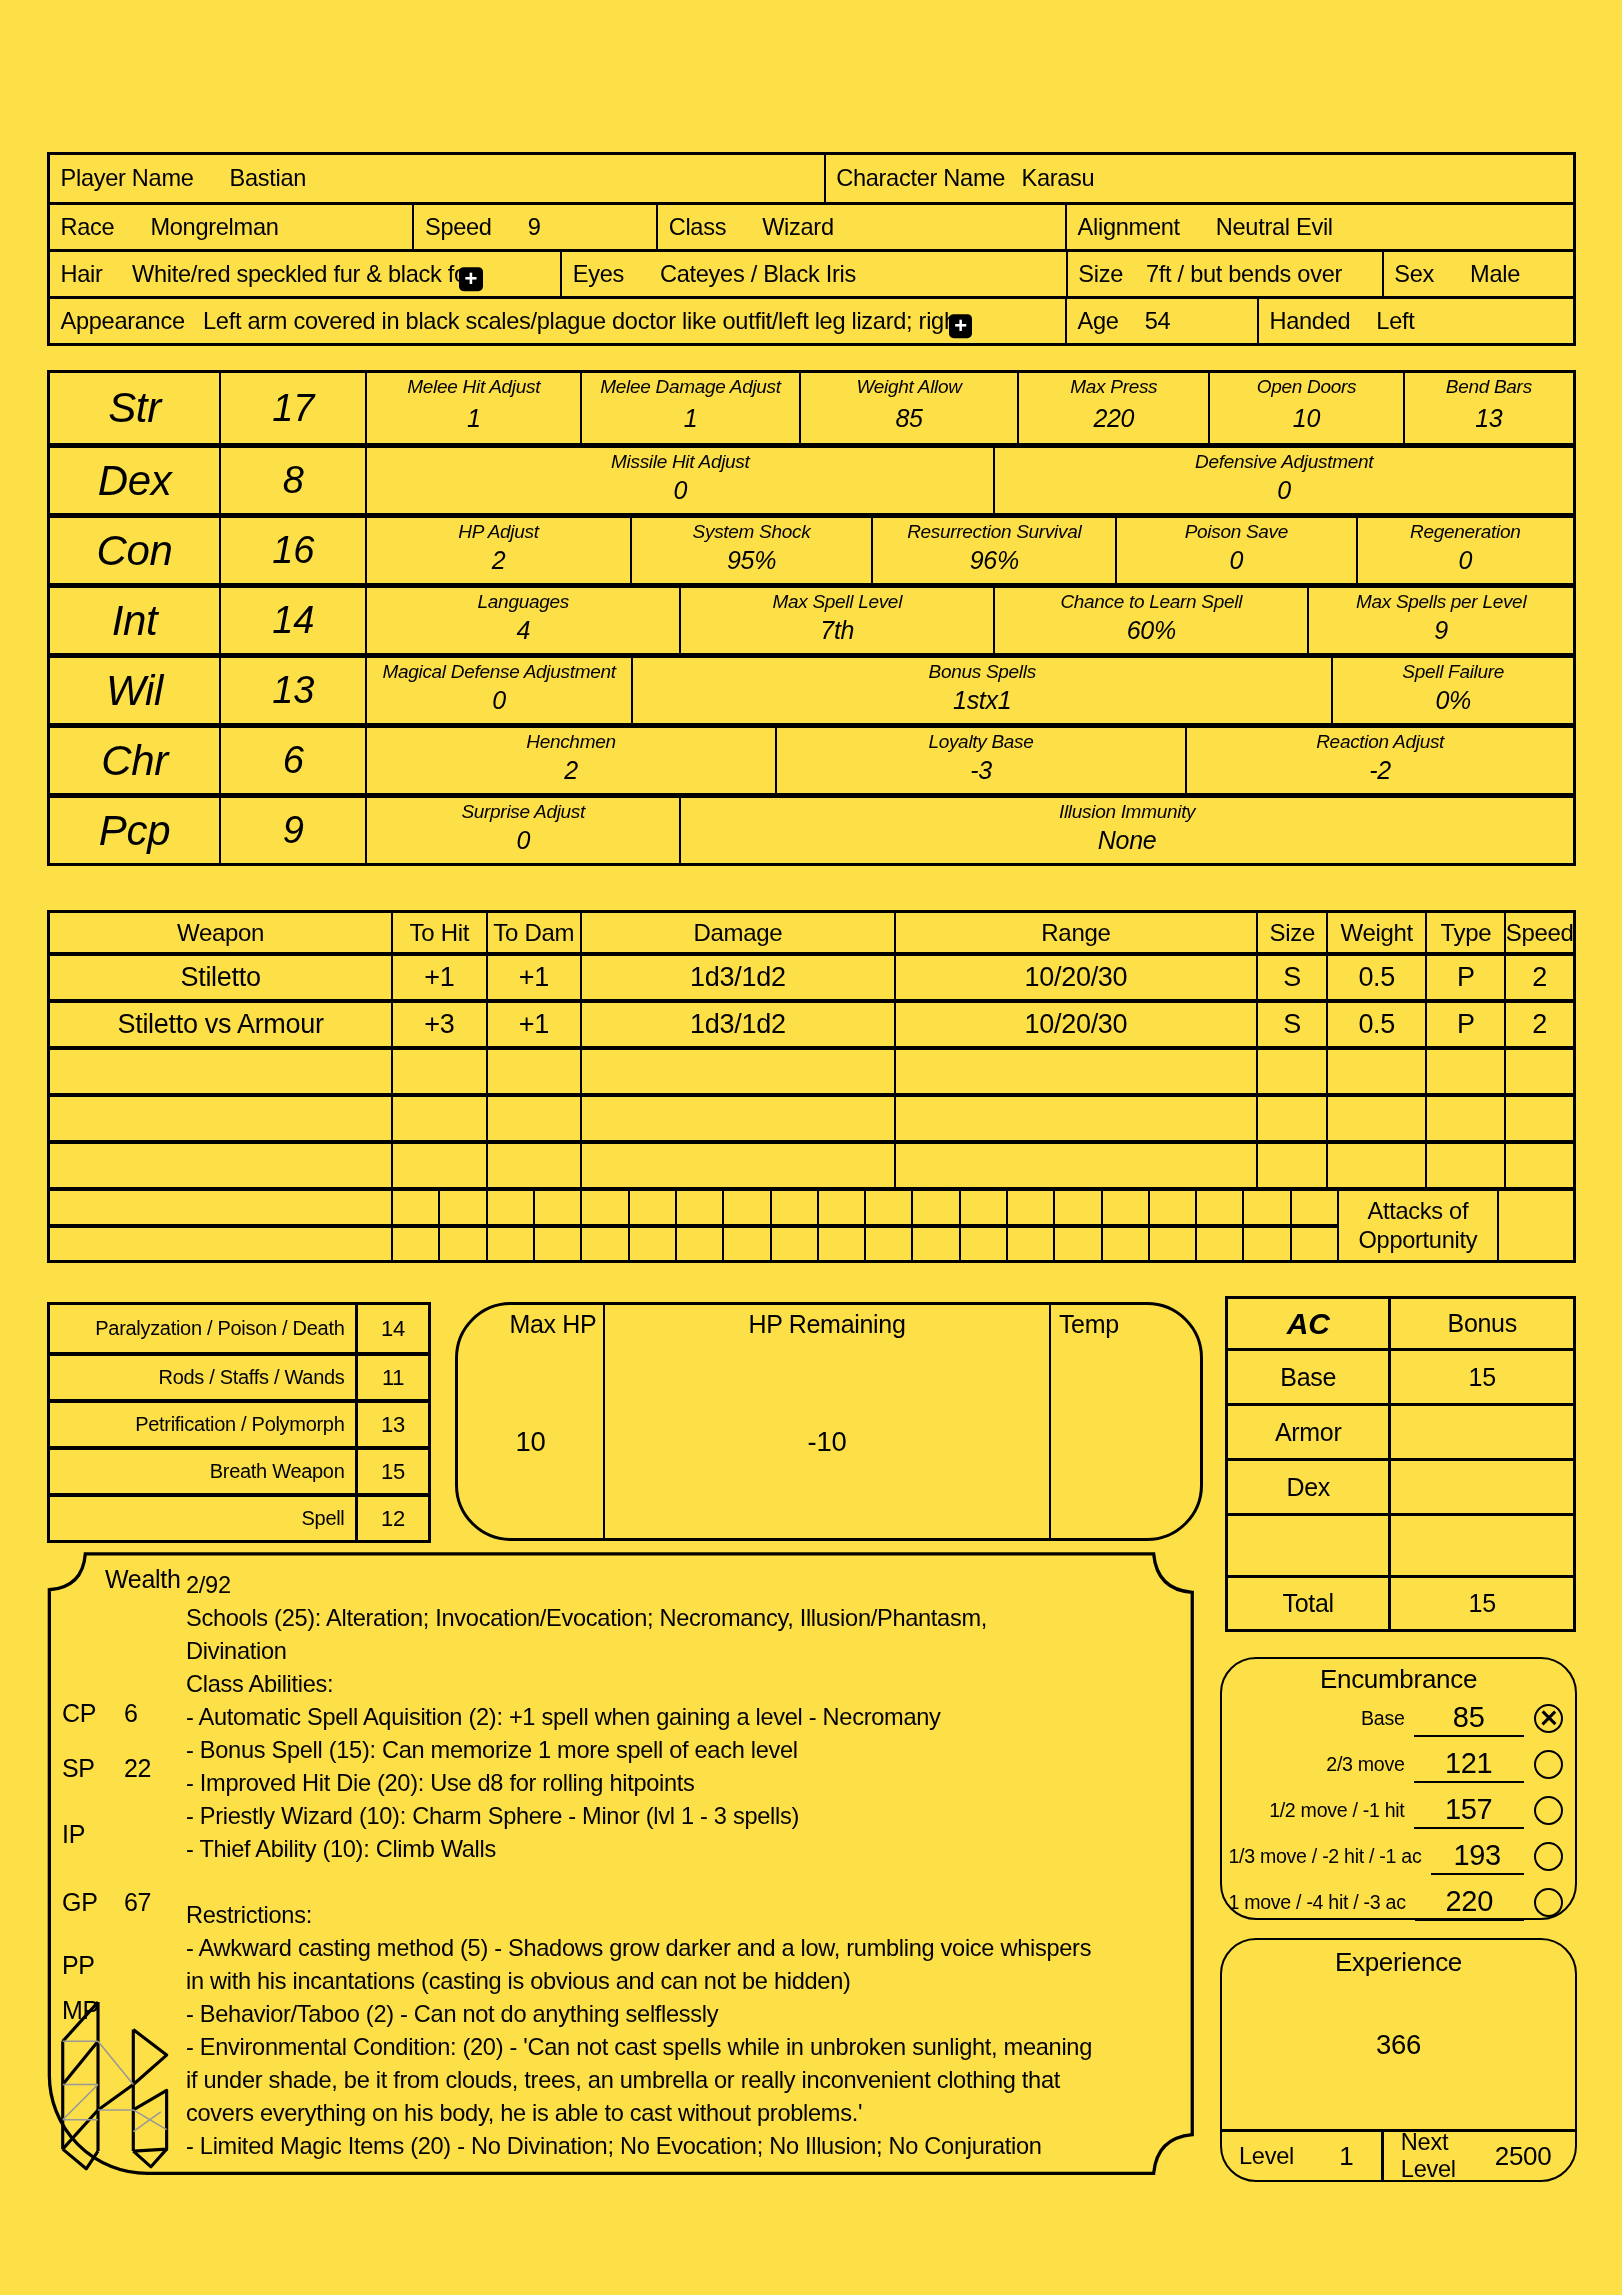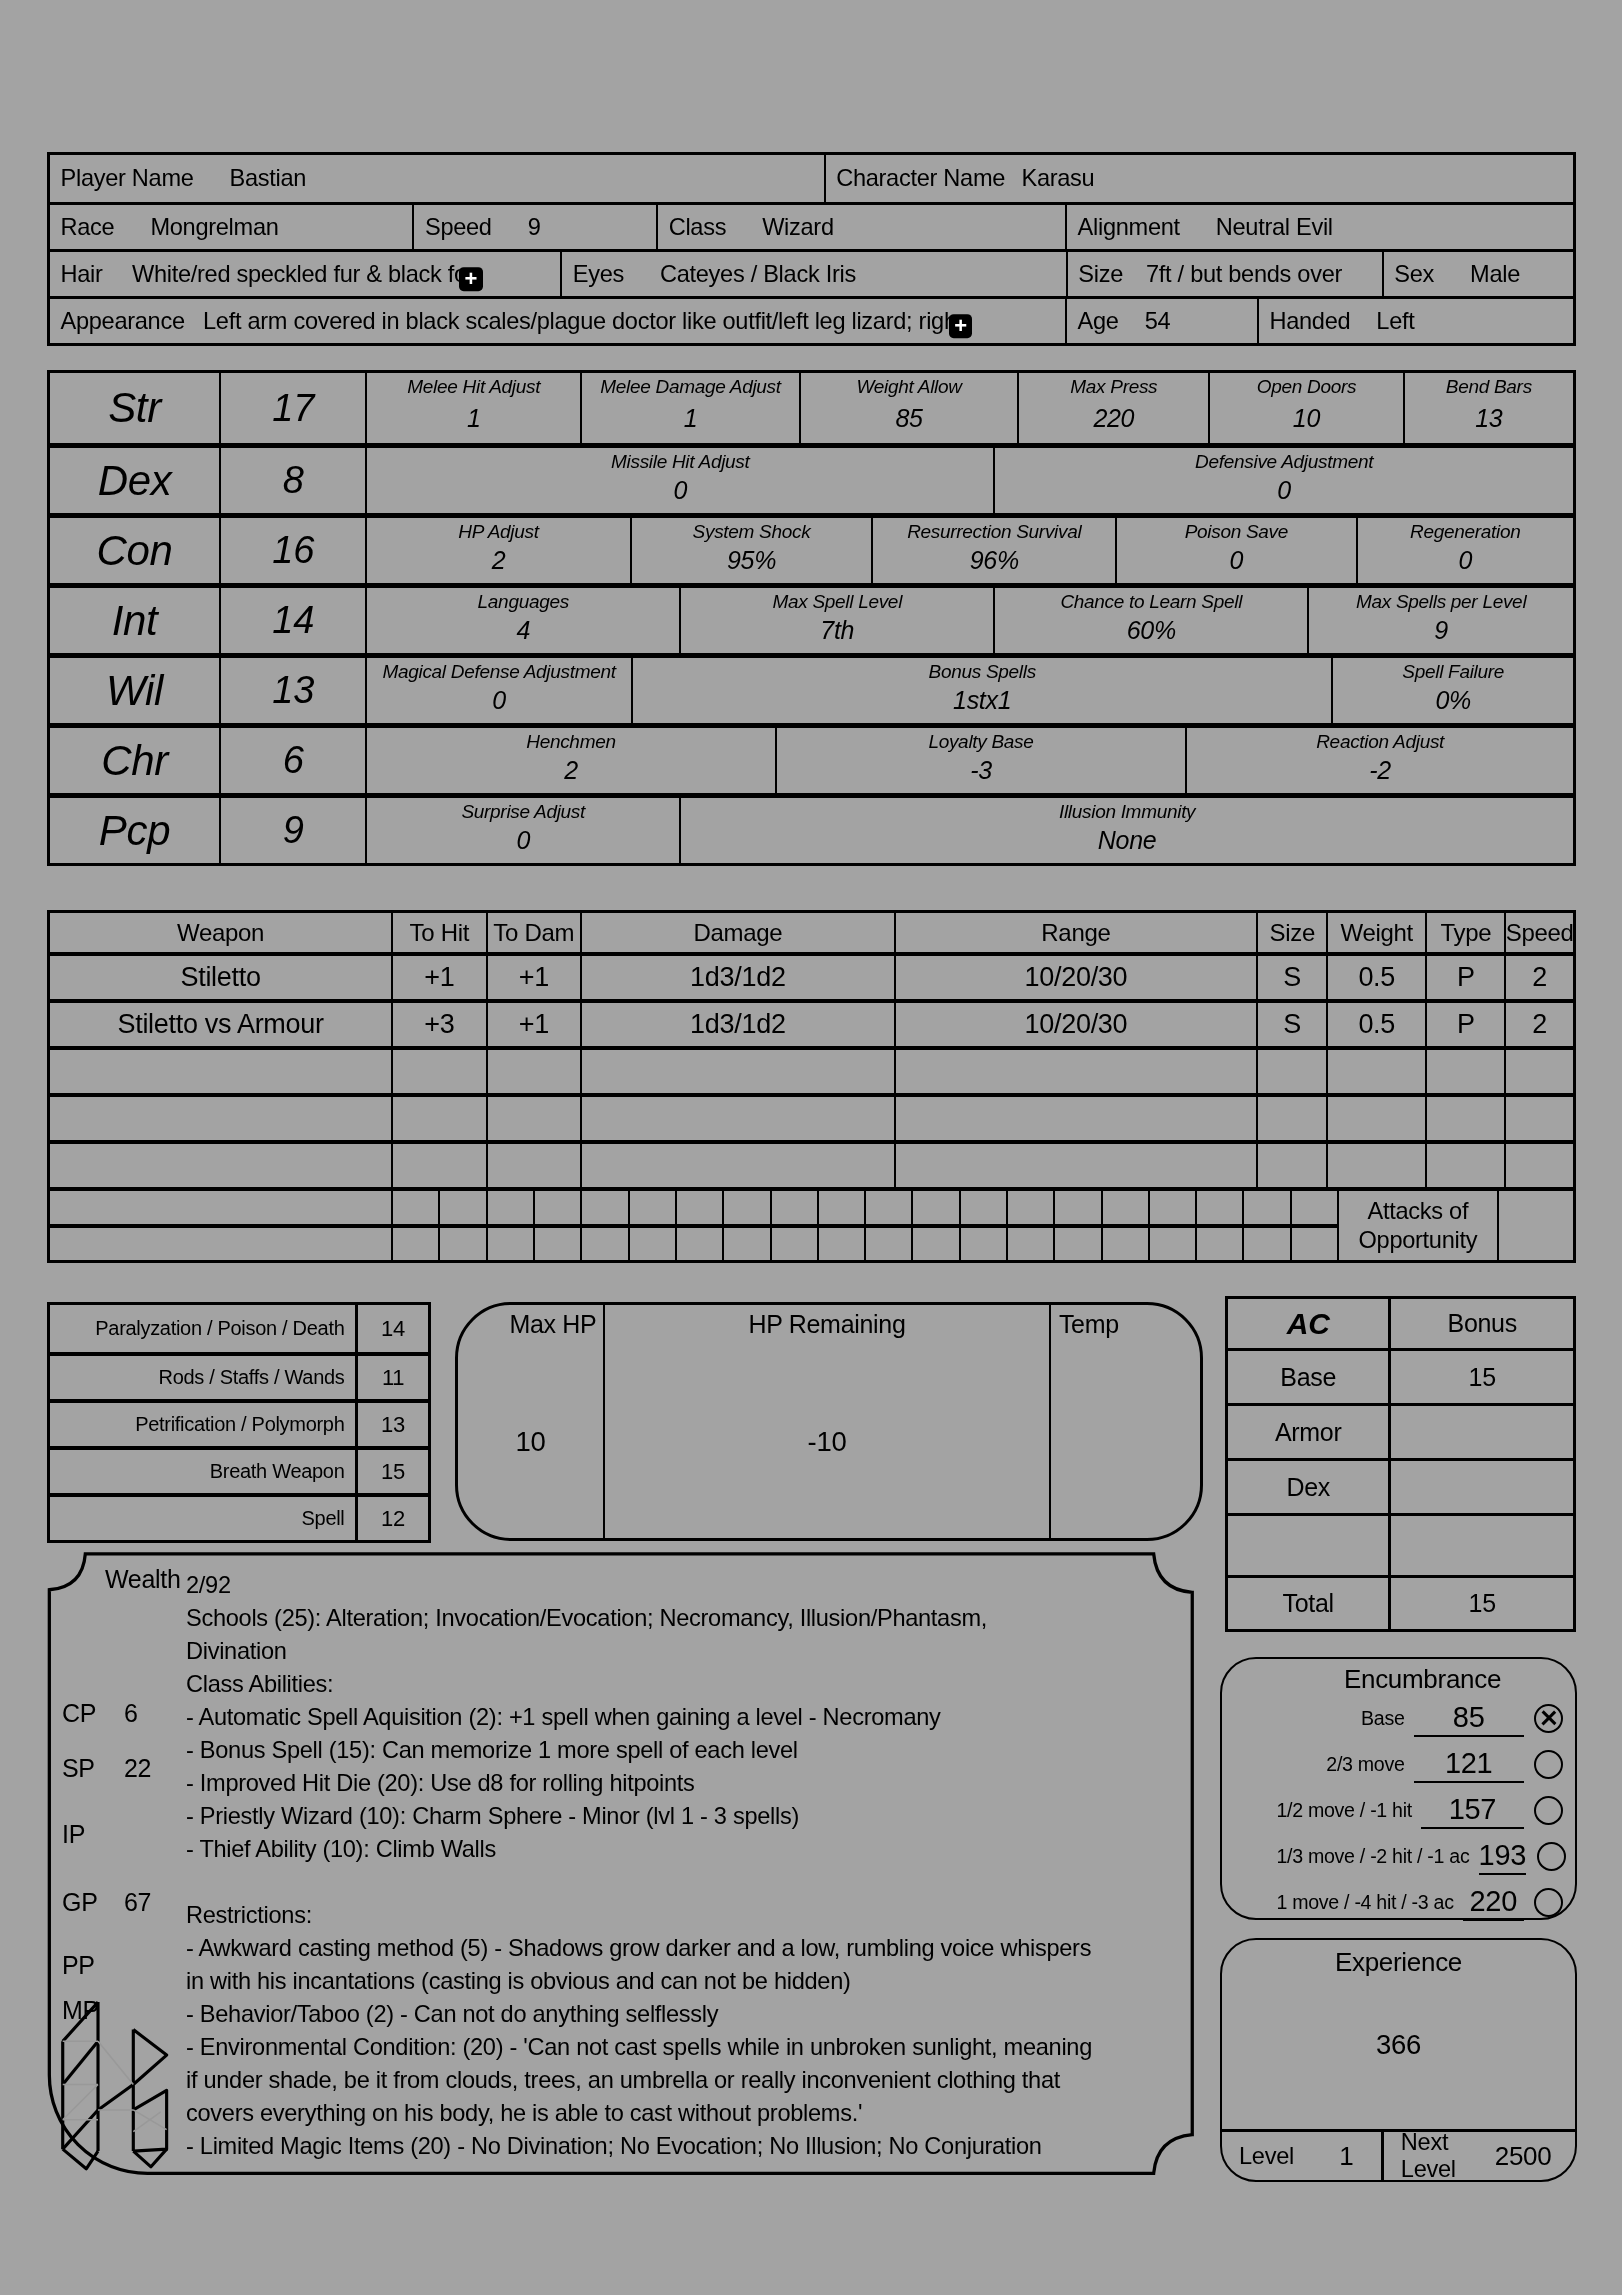--- a/index.html
+++ b/index.html
@@ -1,17 +1,17 @@
 <!DOCTYPE html>
 <html style="font-size:10.5px"><head>
 <meta charset="utf-8">
 <style>
   html,body{margin:0;padding:0;background:#fff;}
   *{box-sizing:border-box;}
-  .sheet{position:relative;width:1623px;height:2295px;background:#a3a3a3;color:#000;
+  .sheet{position:relative;width:1623px;height:2295px;background:#fde047;color:#000;
          font-family:"Liberation Sans","DejaVu Sans",sans-serif;letter-spacing:-0.3px;overflow:hidden;}
 
   
   .hdr{position:absolute;left:47px;top:152px;width:1529px;border:3.9px solid #000;}
   .hrow{display:flex;height:47px;}
   .hrow + .hrow{border-top:3.9px solid #000;}
   .hcell{display:flex;align-items:center;padding-left:10.5px;overflow:hidden;white-space:nowrap;}
   .hcell + .hcell{border-left:2.6px solid #000;}
   .hlabel{font-size:23.6px;flex:0 0 auto;}
   .hval{font-size:23.6px;margin-left:36px;}
@@ -78,21 +78,21 @@
 
   
   .wealthsvg{position:absolute;left:0;top:0;}
   .wealthtitle{position:absolute;left:105px;top:1565px;font-size:25px;}
   .coinrow{position:absolute;left:62px;width:144px;display:flex;font-size:25px;}
   .coinlabel{width:62px;}
   .notes{position:absolute;left:186px;top:1569px;width:1013px;font-size:23.6px;line-height:33px;}
   .notes div{white-space:nowrap;min-height:33px;}
 
   
-  .encbox{position:absolute;left:1220px;top:1657px;width:357px;height:263px;border:2.6px solid #000;border-radius:36px;padding-top:5.2px;padding-left:48px;}
+  .encbox{position:absolute;left:1220px;top:1657px;width:357px;height:263px;border:2.6px solid #000;border-radius:36px;padding-top:5.2px;}
   .enctitle{text-align:center;font-size:26px;}
   .encrow{display:flex;align-items:center;height:46px;padding:0 11.8px 0 6.5px;}
   .enclabel{flex:1;text-align:right;font-size:19.6px;padding-right:9.2px;white-space:nowrap;}
   .encval{width:110px;text-align:center;font-size:29px;border-bottom:2.6px solid #000;line-height:35px;}
   .circ{width:29px;height:29px;border:2.6px solid #000;border-radius:50%;margin-left:10.5px;position:relative;flex:0 0 auto;}
   .circ.checked::before,.circ.checked::after{content:"";position:absolute;left:50%;top:50%;width:18.3px;height:3.3px;background:#000;}
   .circ.checked::before{transform:translate(-50%,-50%) rotate(45deg);}
   .circ.checked::after{transform:translate(-50%,-50%) rotate(-45deg);}
 
   

